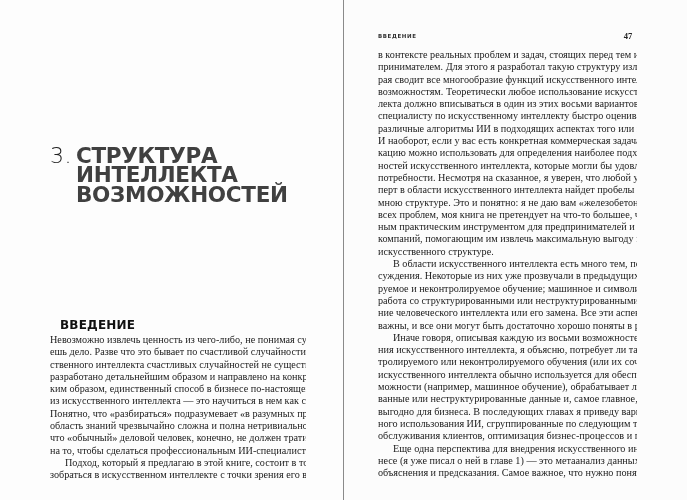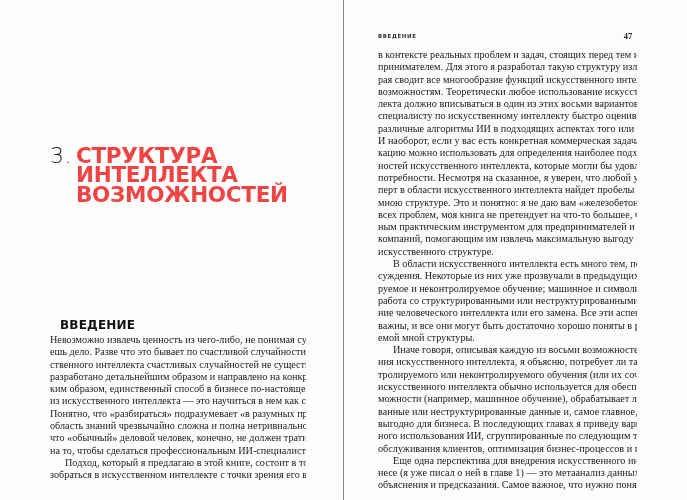--- a/index.html
+++ b/index.html
@@ -4,21 +4,21 @@
 <style>
   html, body { margin:0; padding:0; }
   body { width:687px; height:500px; background:#ffffff; position:relative; overflow:hidden; }
   .spread { position:absolute; left:0; top:0; width:687px; height:500px; background:#fefefe; }
   .page { position:absolute; top:0; height:500px; }
   .page-left { left:0; width:343px; background:#fdfdfd; }
   .page-right { left:344px; width:343px; background:#fcfcfc; }
   .gutter { position:absolute; left:343px; top:0; width:1px; height:500px; background:#8a8a8a; }
 
   .chap-num { position:absolute; left:50px; top:146px; font-family:"DejaVu Sans", sans-serif; font-weight:300; font-size:22px; line-height:19px; color:#222; letter-spacing:0.5px; }
-  .chap-title { position:absolute; left:76px; top:146px; font-family:"DejaVu Sans", sans-serif; font-weight:bold; font-size:21.5px; line-height:19.3px; color:#ef4444; letter-spacing:-0.3px; }
+  .chap-title { position:absolute; left:76px; top:146px; font-family:"DejaVu Sans", sans-serif; font-weight:bold; font-size:21.5px; line-height:19.3px; color:#404040; letter-spacing:-0.3px; }
   .chap-title div { white-space:nowrap; }
 
   .section-head { position:absolute; left:60px; top:318px; font-family:"DejaVu Sans", sans-serif; font-weight:bold; font-size:12px; color:#111; letter-spacing:0.2px; }
 
   .body { font-family:"Liberation Serif", serif; font-size:10.2px; line-height:12.3px; color:#1a1a1a; text-align:justify; text-align-last:auto; }
   .body .ln { display:block; white-space:nowrap; overflow:hidden; text-align:justify; text-align-last:justify; height:12.3px; }
   .body .ln.last { text-align-last:left; }
   .body .ln.indent { text-indent:15px; }
 
   .left-body { position:absolute; left:50px; top:334px; width:256px; }
@@ -81,21 +81,20 @@
     <span class="ln">всех проблем, моя книга не претендует на что-то большее, чем быть полез-</span>
     <span class="ln">ным практическим инструментом для предпринимателей и руководителей</span>
     <span class="ln">компаний, помогающим им извлечь максимальную выгоду из возможностей</span>
     <span class="ln last">искусственного структуре.</span>
     <span class="ln indent">В области искусственного интеллекта есть много тем, полезных для об-</span>
     <span class="ln">суждения. Некоторые из них уже прозвучали в предыдущих главах: контроли-</span>
     <span class="ln">руемое и неконтролируемое обучение; машинное и символическое обучение;</span>
     <span class="ln">работа со структурированными или неструктурированными данными; усиле-</span>
     <span class="ln">ние человеческого интеллекта или его замена. Все эти аспекты действительно</span>
     <span class="ln">важны, и все они могут быть достаточно хорошо поняты в рамках предлага-</span>
-    <span class="ln last">емой мной структуры.</span>
     <span class="ln indent">Иначе говоря, описывая каждую из восьми возможностей для использова-</span>
     <span class="ln">ния искусственного интеллекта, я объясню, потребует ли такой вариант кон-</span>
     <span class="ln">тролируемого или неконтролируемого обучения (или их сочетания), какой тип</span>
     <span class="ln">искусственного интеллекта обычно используется для обеспечения данной воз-</span>
     <span class="ln">можности (например, машинное обучение), обрабатывает ли он структуриро-</span>
     <span class="ln">ванные или неструктурированные данные и, самое главное, чем такое решение</span>
     <span class="ln">выгодно для бизнеса. В последующих главах я приведу варианты комплекс-</span>
     <span class="ln">ного использования ИИ, сгруппированные по следующим темам: улучшение</span>
     <span class="ln">обслуживания клиентов, оптимизация бизнес-процессов и принятие более эф-</span>
     <span class="ln indent">Еще одна перспектива для внедрения искусственного интеллекта в биз-</span>

